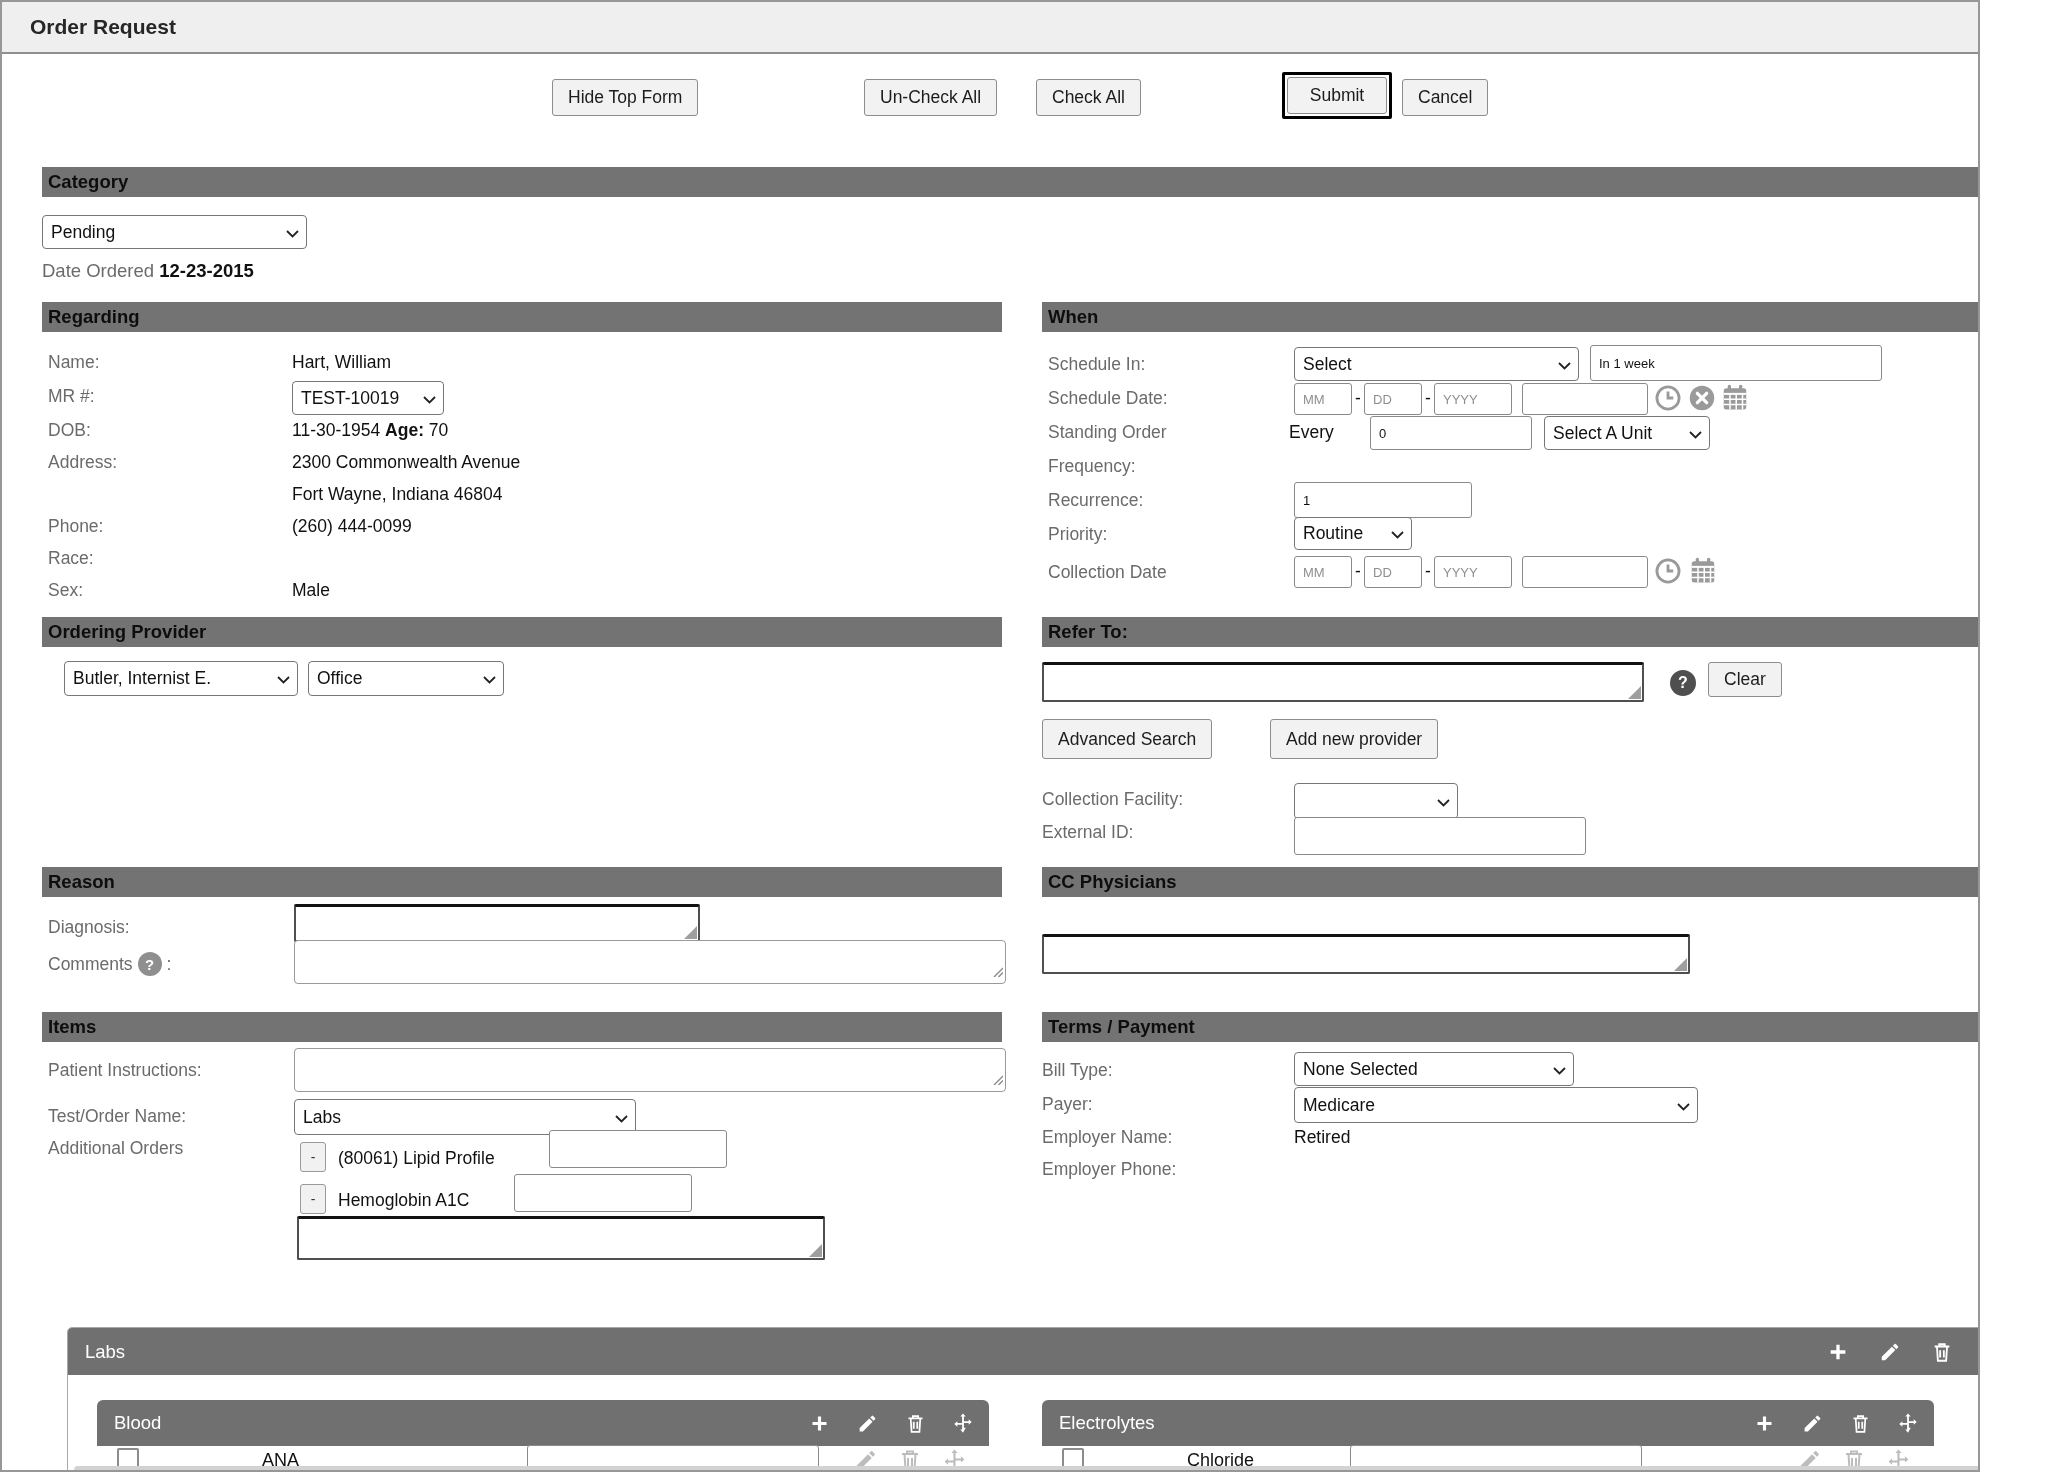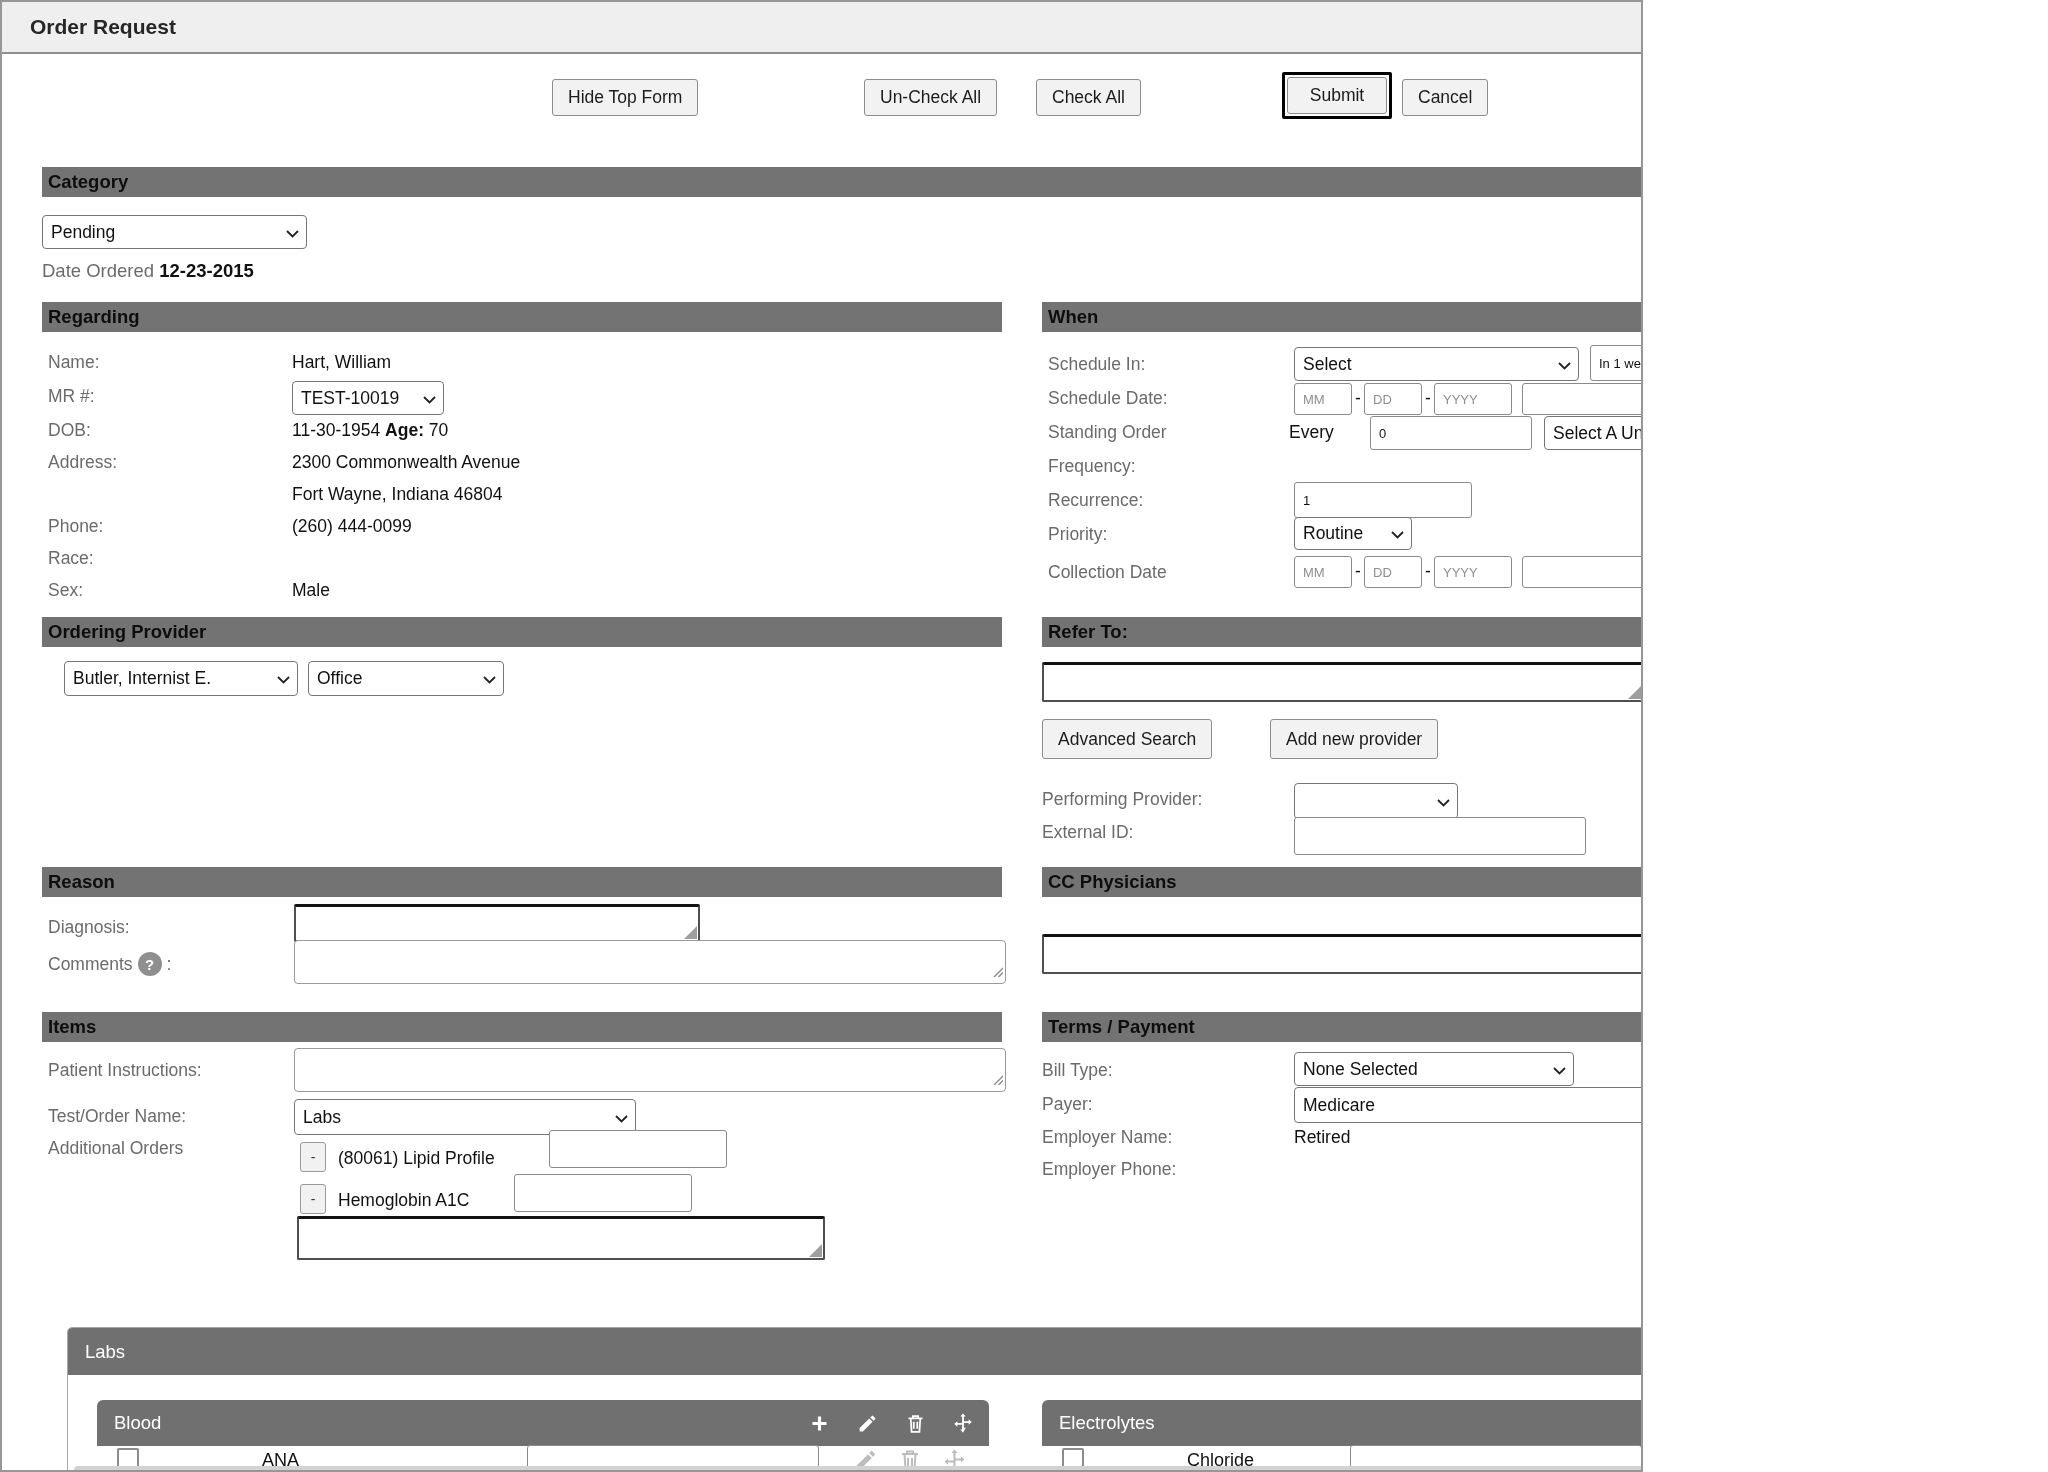--- a/index.html
+++ b/index.html
@@ -1,16 +1,16 @@
 <!DOCTYPE html>
 <html><head>
 <meta charset="utf-8">
 <style>
   html,body{margin:0;padding:0;background:#fff;}
-  .stage{position:relative;width:1643px;height:1472px;background:#fff;overflow:hidden;
+  .stage{position:relative;width:1980px;height:1472px;background:#fff;overflow:hidden;
          font-family:"Liberation Sans",sans-serif;color:#111;box-sizing:border-box;
          border:2px solid #979797;}
   .abs{position:absolute;}
   
   .titlebar{position:absolute;left:0;top:0;width:2044px;height:52px;background:#f0eff0;
             border-bottom:2px solid #8f8f8f;box-sizing:border-box;}
   .title{position:absolute;left:28px;top:0;line-height:50px;font-size:21px;font-weight:bold;color:#262626;}
   .close-area{position:absolute;right:0;top:0;width:62px;height:50px;border-left:2px solid #8f8f8f;
               display:flex;align-items:center;justify-content:center;box-sizing:border-box;}
   
@@ -245,21 +245,21 @@
   <div class="secbar" style="left:1040px;top:615px;width:945px;">Refer To:</div>
   <div class="ta-dark" style="left:1040px;top:660px;width:602px;height:40px;">
     <span></span><div class="tri"></div>
   </div>
   <div class="q abs" style="left:1668px;top:668px;width:26px;height:26px;font-size:16px;">
       <span>?</span>
     </div>
   <div class="btn" style="left:1706px;top:660px;height:35px;">Clear</div>
   <div class="btn" style="left:1040px;top:717px;height:40px;">Advanced Search</div>
   <div class="btn" style="left:1268px;top:717px;height:40px;text-align:right;">Add new provider</div>
-  <div class="lbl" style="left:1040px;top:787px;">Performing Provider:</div>
+  <div class="lbl" style="left:1040px;top:787px;">Collection Facility:</div>
   <div class="sel" style="left:1292px;top:781px;width:164px;height:36px;">
     <span></span>
     <span><svg width="13" height="8" viewBox="0 0 13 8" fill="none">
           <path d="M1 1l5.5 5.5L12 1" stroke="#222" stroke-width="1.8"></path>
         </svg></span>
   </div>
   <div class="lbl" style="left:1040px;top:820px;">External ID:</div>
   <div class="inp" style="left:1292px;top:815px;width:292px;height:38px;">
       <span></span>
     </div>

